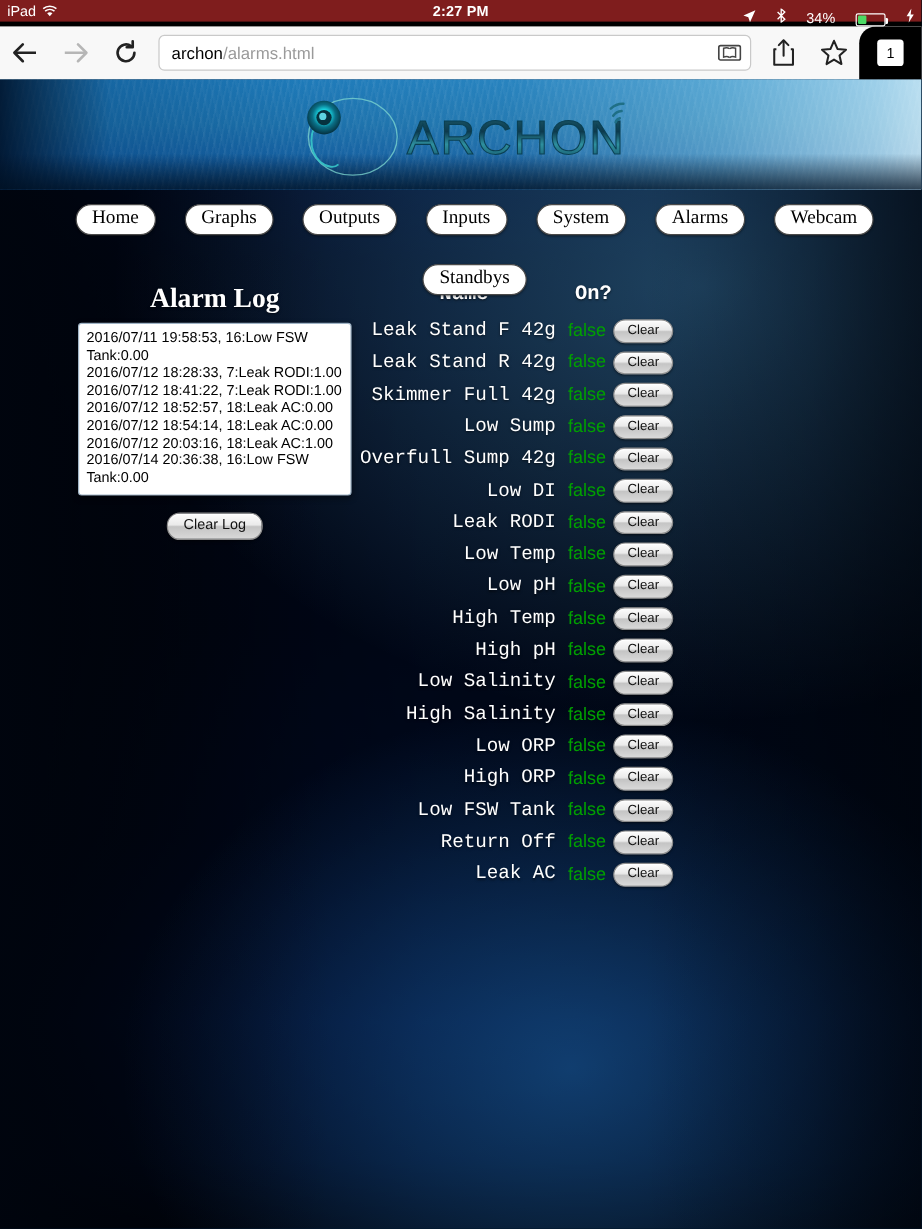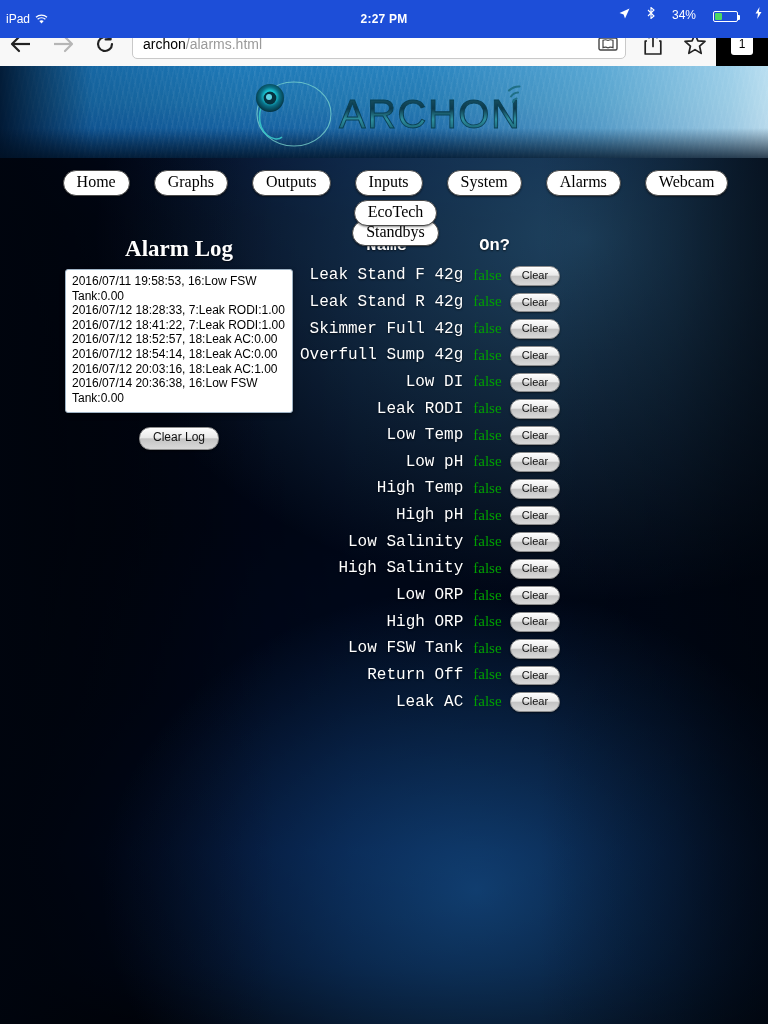--- a/index.html
+++ b/index.html
@@ -13,22 +13,22 @@
 
   body {
     background: #000;
     position: relative;
   }
 
   
   .status-bar {
     position: absolute;
     top: 0; left: 0;
-    width: 768px; height: 38px;
-    background: #1d4ed8;
+    width: 768px; height: 18px;
+    background: #7f1d1d;
     color: #fff;
     display: flex;
     align-items: center;
     font-size: 12px;
     z-index: 50;
   }
   .status-left {
     display: flex; align-items: center; gap: 5px;
     padding-left: 6px;
     flex: 0 0 auto;
@@ -318,21 +318,21 @@
   .cell-name {
     font-family: Liberation Mono, monospace;
     font-size: 16px;
     color: #ffffff;
     text-align: right;
     padding-right: 10px !important;
     text-shadow: 0 1px 2px rgba(0,0,0,.55);
     white-space: nowrap;
   }
   .cell-state {
-    font-family: Liberation Serif, serif;
+    font-family: Liberation Sans, sans-serif;
     font-size: 15px;
     text-align: left;
     padding-right: 6px !important;
     white-space: nowrap;
   }
   .cell-action { text-align: left; }
 </style>
 </head>
 <body>
 
@@ -464,23 +464,20 @@
   <div class="nav-row row1" id="nav-row-1">
       <div class="pill">Home</div>
       <div class="pill">Graphs</div>
       <div class="pill">Outputs</div>
       <div class="pill">Inputs</div>
       <div class="pill">System</div>
       <div class="pill">Alarms</div>
       <div class="pill">Webcam</div>
       <div class="pill">Standbys</div>
     </div>
-  <div class="nav-row row2" id="nav-row-2">
-      <div class="pill">EcoTech</div>
-    </div>
 
   <div class="content">
 
     <div class="log-col">
       <div class="section-title">Alarm Log</div>
       <div class="log-box" id="log-box">
           <div class="log-line">2016/07/11 19:58:53, 16:Low FSW Tank:0.00</div>
           <div class="log-line">2016/07/12 18:28:33, 7:Leak RODI:1.00</div>
           <div class="log-line">2016/07/12 18:41:22, 7:Leak RODI:1.00</div>
           <div class="log-line">2016/07/12 18:52:57, 18:Leak AC:0.00</div>
@@ -512,20 +509,25 @@
               <td class="cell-name">Leak Stand R 42g</td>
               <td class="cell-state" style="color: rgb(0, 160, 0);">false</td>
               <td class="cell-action"><button class="btn-aqua btn-clear">Clear</button></td>
             </tr>
             <tr>
               <td class="cell-name">Skimmer Full 42g</td>
               <td class="cell-state" style="color: rgb(0, 160, 0);">false</td>
               <td class="cell-action"><button class="btn-aqua btn-clear">Clear</button></td>
             </tr>
             <tr>
+              <td class="cell-name">Low Sump</td>
+              <td class="cell-state" style="color: rgb(0, 160, 0);">false</td>
+              <td class="cell-action"><button class="btn-aqua btn-clear">Clear</button></td>
+            </tr>
+            <tr>
               <td class="cell-name">Overfull Sump 42g</td>
               <td class="cell-state" style="color: rgb(0, 160, 0);">false</td>
               <td class="cell-action"><button class="btn-aqua btn-clear">Clear</button></td>
             </tr>
             <tr>
               <td class="cell-name">Low DI</td>
               <td class="cell-state" style="color: rgb(0, 160, 0);">false</td>
               <td class="cell-action"><button class="btn-aqua btn-clear">Clear</button></td>
             </tr>
             <tr>

